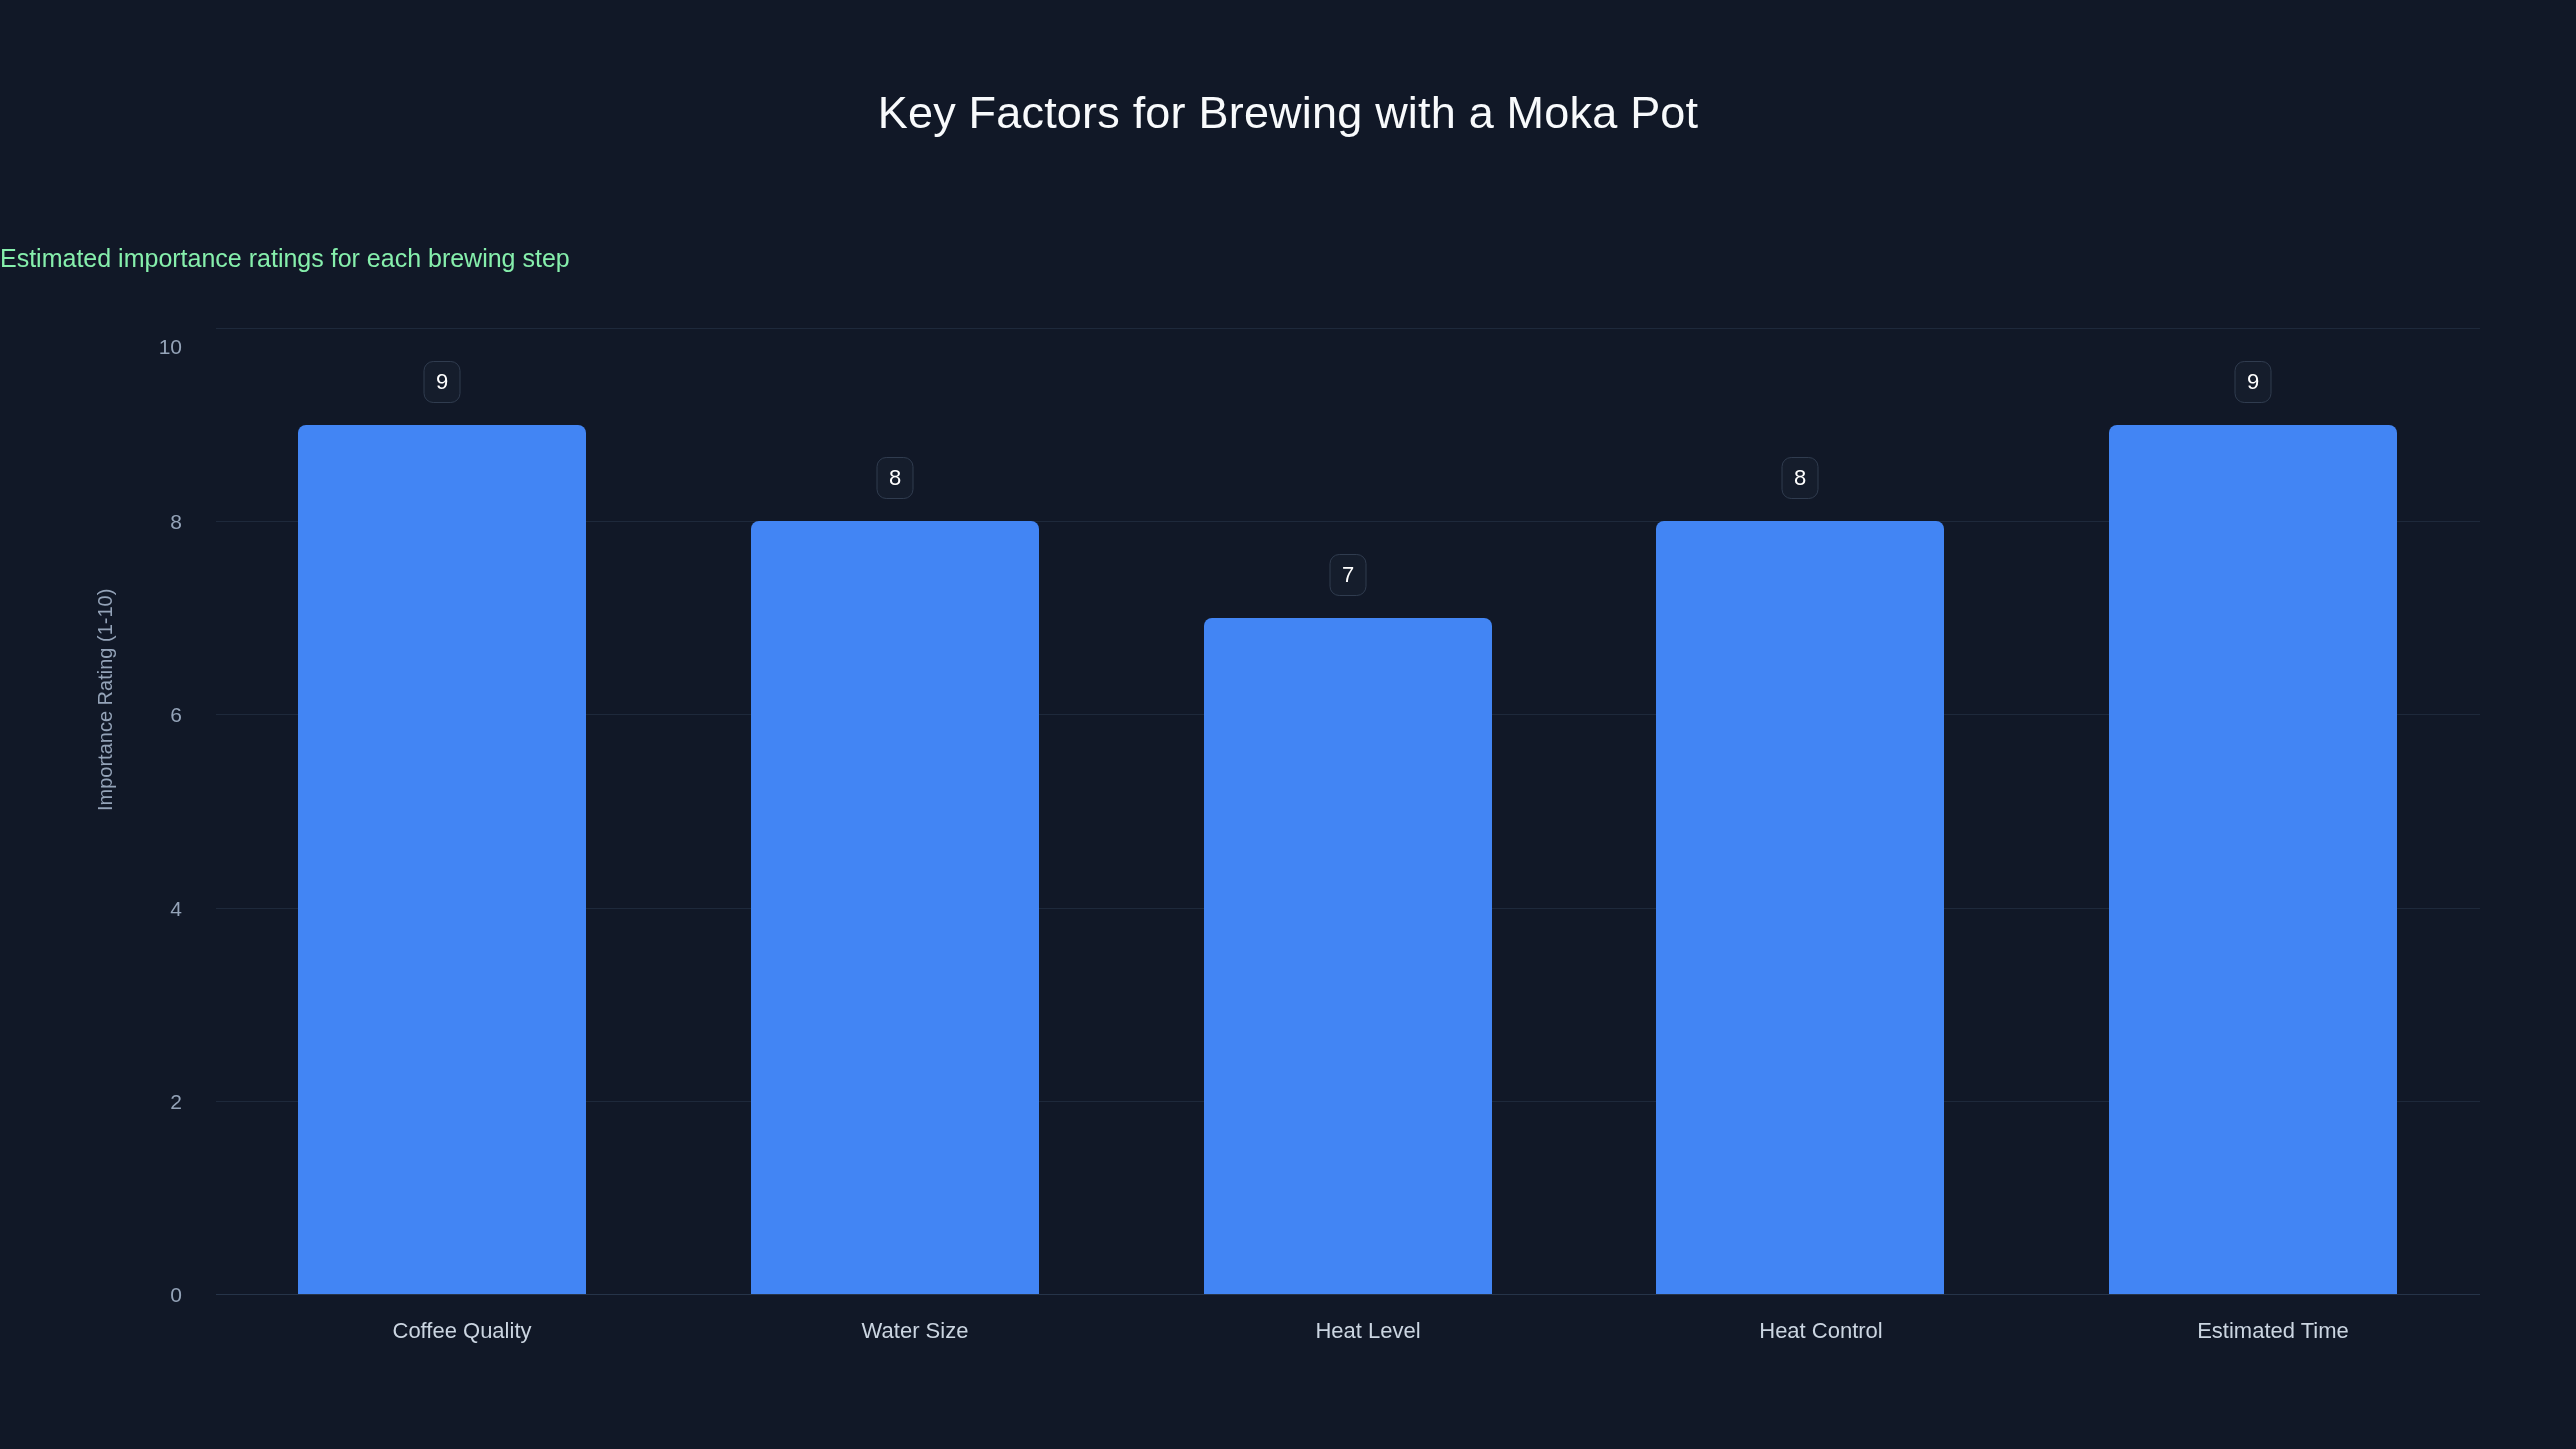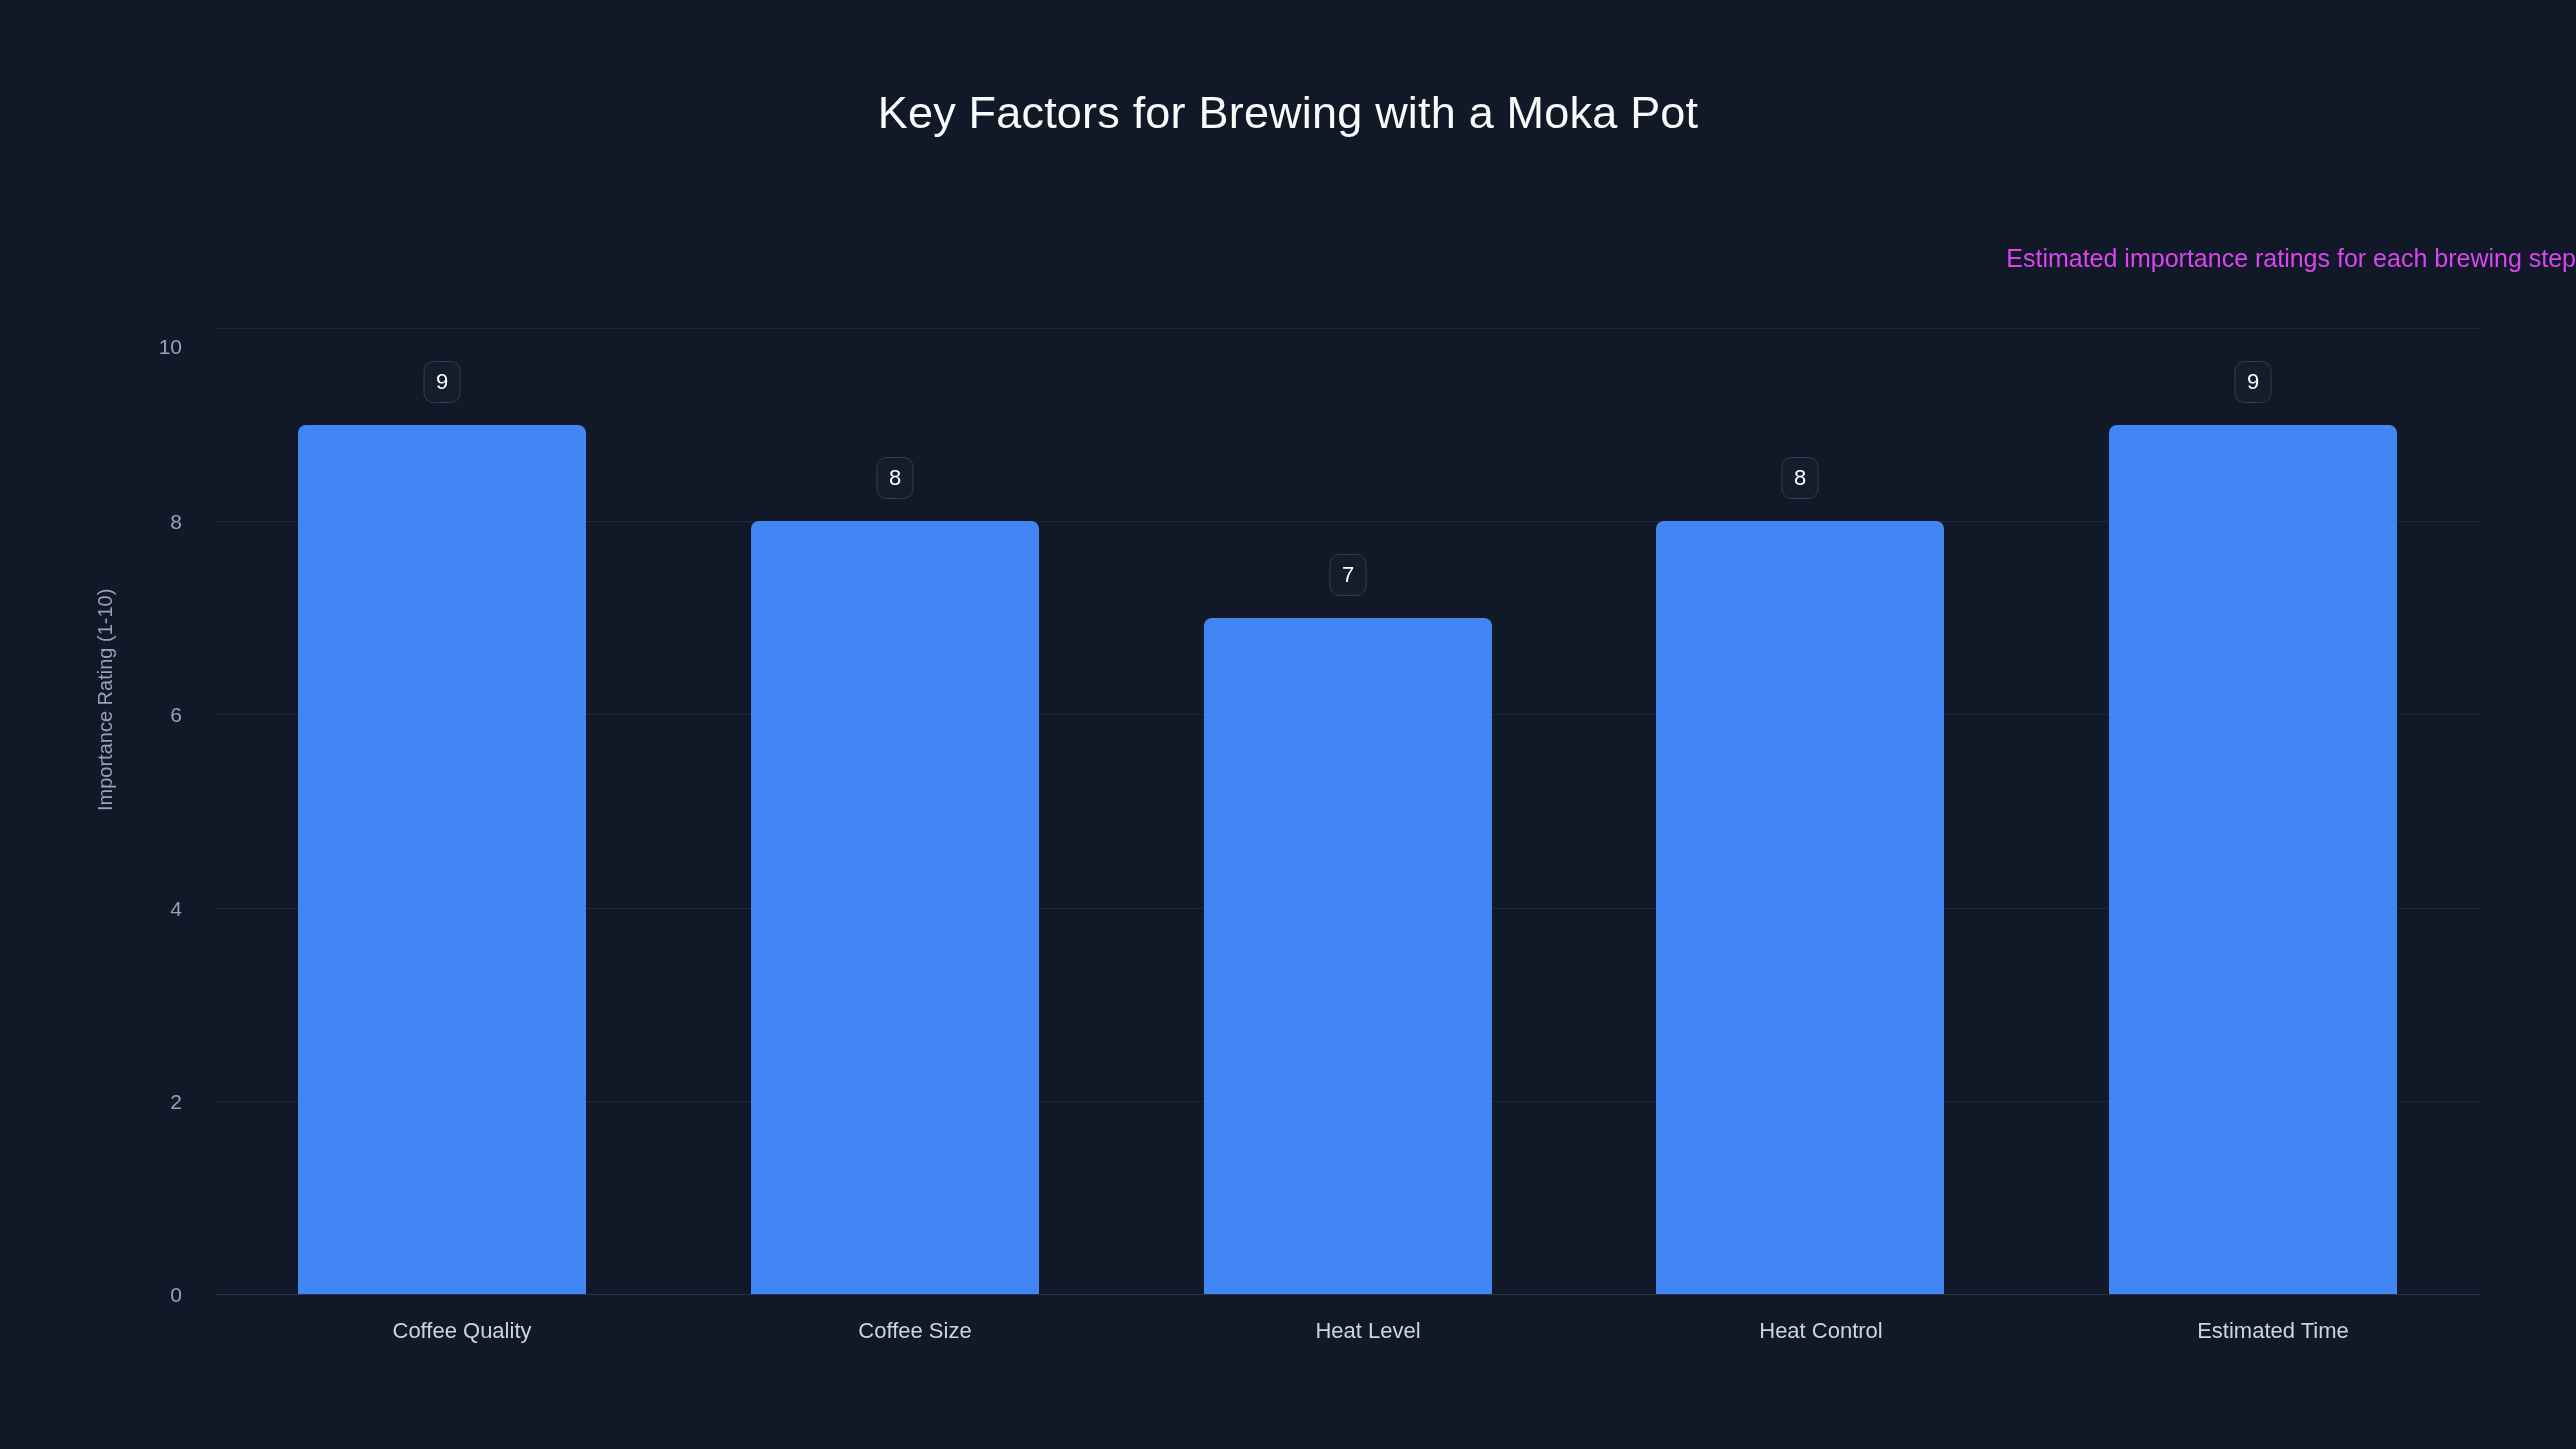--- a/index.html
+++ b/index.html
@@ -33,22 +33,22 @@
     font-size: 45px;
     font-weight: 400;
     letter-spacing: 0.2px;
     line-height: 1;
   }
   .chart-subtitle {
     position: absolute;
     left: 0;
     top: 246px;
     width: 2576px;
-    text-align: right;
-    color: #d946ef;
+    text-align: left;
+    color: #86efac;
     font-size: 25px;
     font-weight: 400;
     line-height: 1;
   }
 
   
   .plot-area {
     position: absolute;
     left: 216px;
     top: 328px;
@@ -204,20 +204,20 @@
         </div>
         <div class="bar-group" style="left: 1893px; width: 288px;">
           <div class="bar" style="height: 869px; background: rgb(66, 133, 244);"></div>
           <div class="value-badge" style="bottom: 891px;">9</div>
         </div>
       </div>
   </div>
 
   <div class="x-labels" id="x-labels">
       <div class="x-label" style="left: 226px;">Coffee Quality</div>
-      <div class="x-label" style="left: 679px;">Coffee Size</div>
+      <div class="x-label" style="left: 679px;">Water Size</div>
       <div class="x-label" style="left: 1132px;">Heat Level</div>
       <div class="x-label" style="left: 1585px;">Heat Control</div>
       <div class="x-label" style="left: 2037px;">Estimated Time</div>
     </div>
 
 </div>
 
 
 </body></html>

